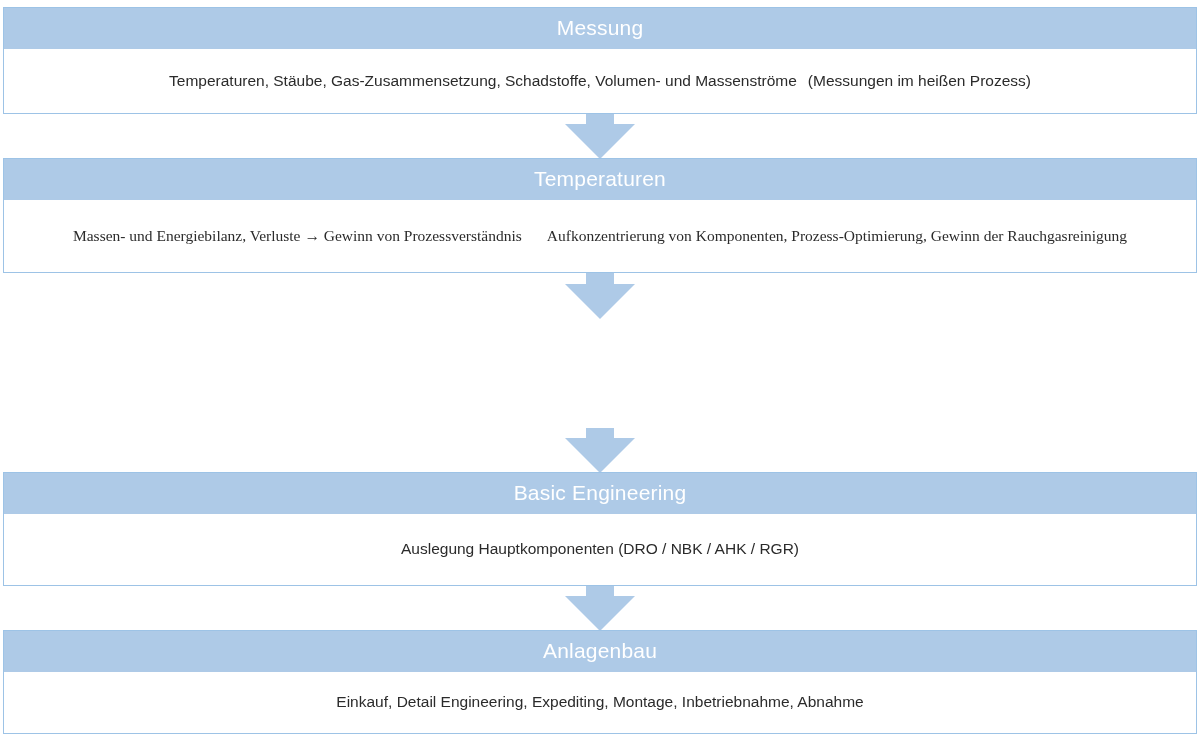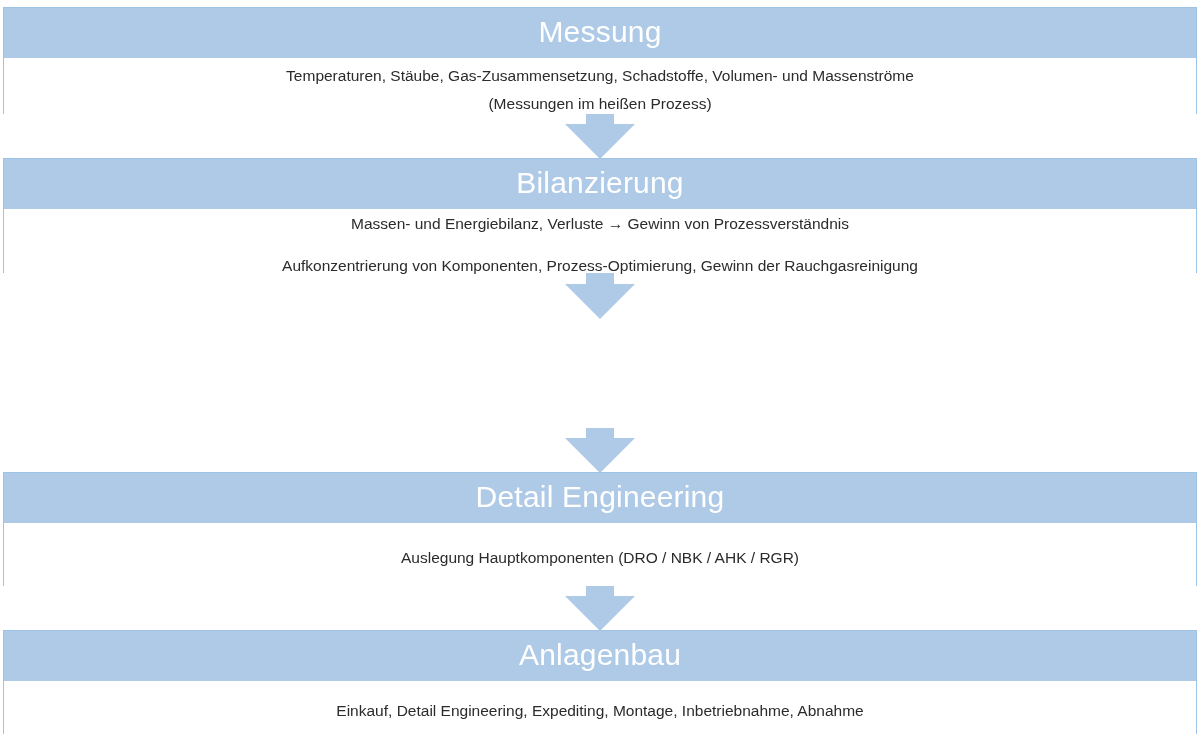--- a/index.html
+++ b/index.html
@@ -24,50 +24,49 @@
     left: 3px;
     width: 1194px;
     border: 1px solid #9DC3E6;
     background: #ffffff;
   }
 
   .stage-header {
     background: #AECAE7;
     color: #ffffff;
     text-align: center;
-    font-size: 30px;
+    font-size: 21px;
     font-weight: 400;
     letter-spacing: 0.2px;
     line-height: 1;
     padding: 9px 0 11px 0;
     white-space: nowrap;
   }
 
   .stage-body {
     background: #ffffff;
     display: flex;
-    flex-direction: column;
     align-items: center;
     justify-content: center;
   }
 
   .body-line {
     text-align: center;
     font-size: 15.5px;
     color: #2b2b2b;
     line-height: 1.1;
     white-space: nowrap;
   }
 
   
   .stage-0 { top: 7px;   height: 107px; }
   .stage-0 .stage-body { height: 63px; gap: 11px; }
 
   .stage-1 { top: 158px; height: 115px; }
-  .stage-1 .stage-body { height: 71px; gap: 25px; }
+  .stage-1 .stage-body { height: 71px; gap: 25px; font-family: Liberation Serif, serif; }
 
   .stage-2 { top: 318px; height: 110px; }
   .stage-2 .stage-body { height: 66px; }
 
   .stage-3 { top: 472px; height: 114px; }
   .stage-3 .stage-body { height: 70px; gap: 30px; }
 
   .stage-4 { top: 630px; height: 104px; }
   .stage-4 .stage-body { height: 60px; }
 
@@ -98,42 +97,42 @@
     </div>
   </div>
 
   <div class="arrow arrow-0">
     <svg viewBox="0 0 70 45" preserveAspectRatio="none" aria-hidden="true">
       <polygon points="21,0 49,0 49,10 70,10 35,45 0,10 21,10" fill="#AECAE7"></polygon>
     </svg>
   </div>
 
   <div class="stage stage-1">
-    <div class="stage-header">Bilanzierung</div>
+    <div class="stage-header">Temperaturen</div>
     <div class="stage-body">
       <div class="body-line">Massen- und Energiebilanz, Verluste → Gewinn von Prozessverständnis</div>
       <div class="body-line">Aufkonzentrierung von Komponenten, Prozess-Optimierung, Gewinn der Rauchgasreinigung</div>
     </div>
   </div>
 
   <div class="arrow arrow-1">
     <svg viewBox="0 0 70 46" preserveAspectRatio="none" aria-hidden="true">
       <polygon points="21,0 49,0 49,11 70,11 35,46 0,11 21,11" fill="#AECAE7"></polygon>
     </svg>
   </div>
 
 
   <div class="arrow arrow-2">
     <svg viewBox="0 0 70 45" preserveAspectRatio="none" aria-hidden="true">
       <polygon points="21,0 49,0 49,10 70,10 35,45 0,10 21,10" fill="#AECAE7"></polygon>
     </svg>
   </div>
 
   <div class="stage stage-3">
-    <div class="stage-header">Detail Engineering</div>
+    <div class="stage-header">Basic Engineering</div>
     <div class="stage-body">
       <div class="body-line">Auslegung Hauptkomponenten (DRO / NBK / AHK / RGR)</div>
     </div>
   </div>
 
   <div class="arrow arrow-3">
     <svg viewBox="0 0 70 45" preserveAspectRatio="none" aria-hidden="true">
       <polygon points="21,0 49,0 49,10 70,10 35,45 0,10 21,10" fill="#AECAE7"></polygon>
     </svg>
   </div>

